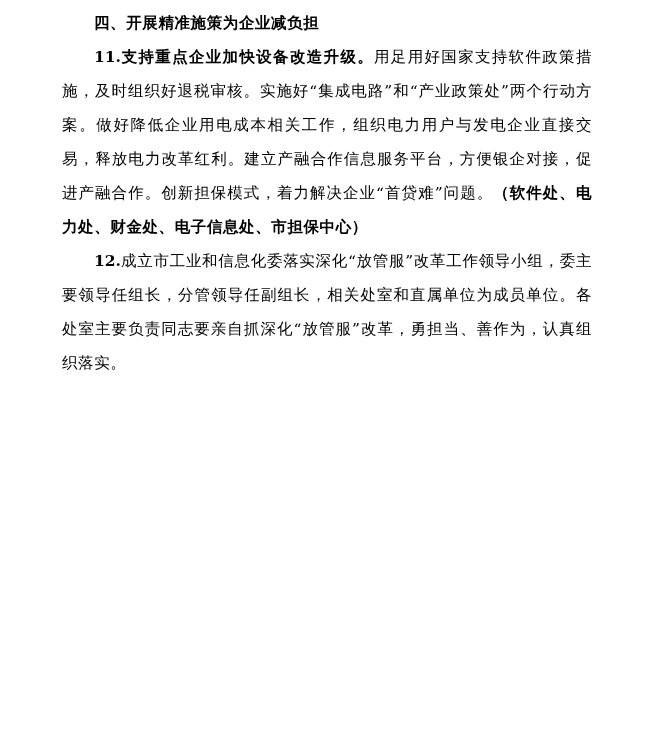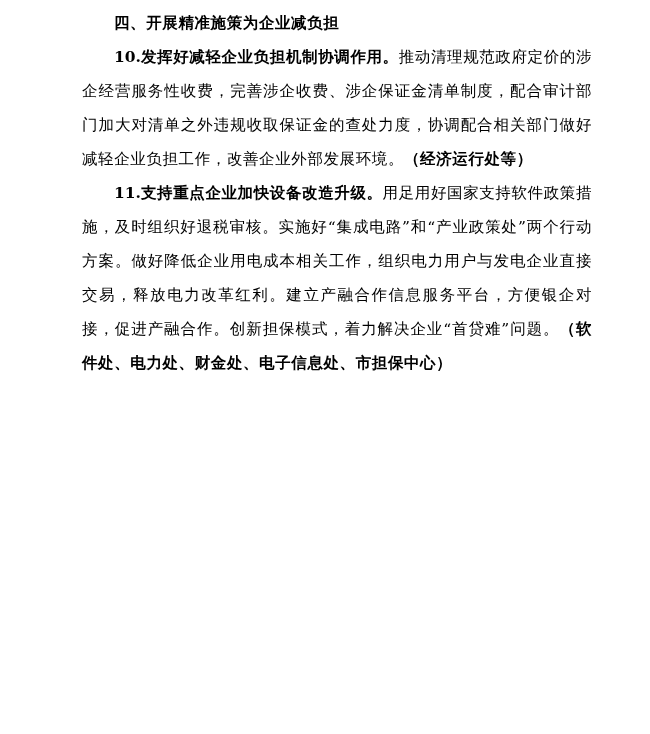--- a/index.html
+++ b/index.html
@@ -23,33 +23,32 @@
   p {
     margin: 0;
     font-size: 15.5px;
     line-height: 34px;
     text-align: justify;
     text-justify: inter-ideograph;
     letter-spacing: 0.6px;
   }
   .indent {
     text-indent: 32px;
-    margin-left: 20px;
   }
   .bold {
     font-weight: bold;
   }
   .num {
     font-weight: bold;
     font-family: "DejaVu Serif", serif;
     letter-spacing: 0;
   }
 </style>
 </head>
 <body>
 
 <div id="page">
   <div class="doc-body">
       <p class="indent"><span class="bold">四、开展精准施策为企业减负担</span></p>
-      <p class="indent"><span class="num">10.</span><span class="bold">发挥好减轻企业负担机制协调作用。</span><span>推动清理规范政府定价的涉企经营服务性收费，完善涉企收费、涉企保证金清单制度，配合审计部门加大对清单之外违规收取保证金的查处力度，协调配合相关部门做好减轻企业负担工作，改善企业外部发展环境。</span><span class="bold">（经济运行处等）</span></p>
       <p class="indent"><span class="num">11.</span><span class="bold">支持重点企业加快设备改造升级。</span><span>用足用好国家支持软件政策措施，及时组织好退税审核。实施好“集成电路”和“产业政策处”两个行动方案。做好降低企业用电成本相关工作，组织电力用户与发电企业直接交易，释放电力改革红利。建立产融合作信息服务平台，方便银企对接，促进产融合作。创新担保模式，着力解决企业“首贷难”问题。</span><span class="bold">（软件处、电力处、财金处、电子信息处、市担保中心）</span></p>
+      <p class="indent"><span class="num">12.</span><span>成立市工业和信息化委落实深化“放管服”改革工作领导小组，委主要领导任组长，分管领导任副组长，相关处室和直属单位为成员单位。各处室主要负责同志要亲自抓深化“放管服”改革，勇担当、善作为，认真组织落实。</span></p>
     </div>
 </div>
 
 </body></html>

